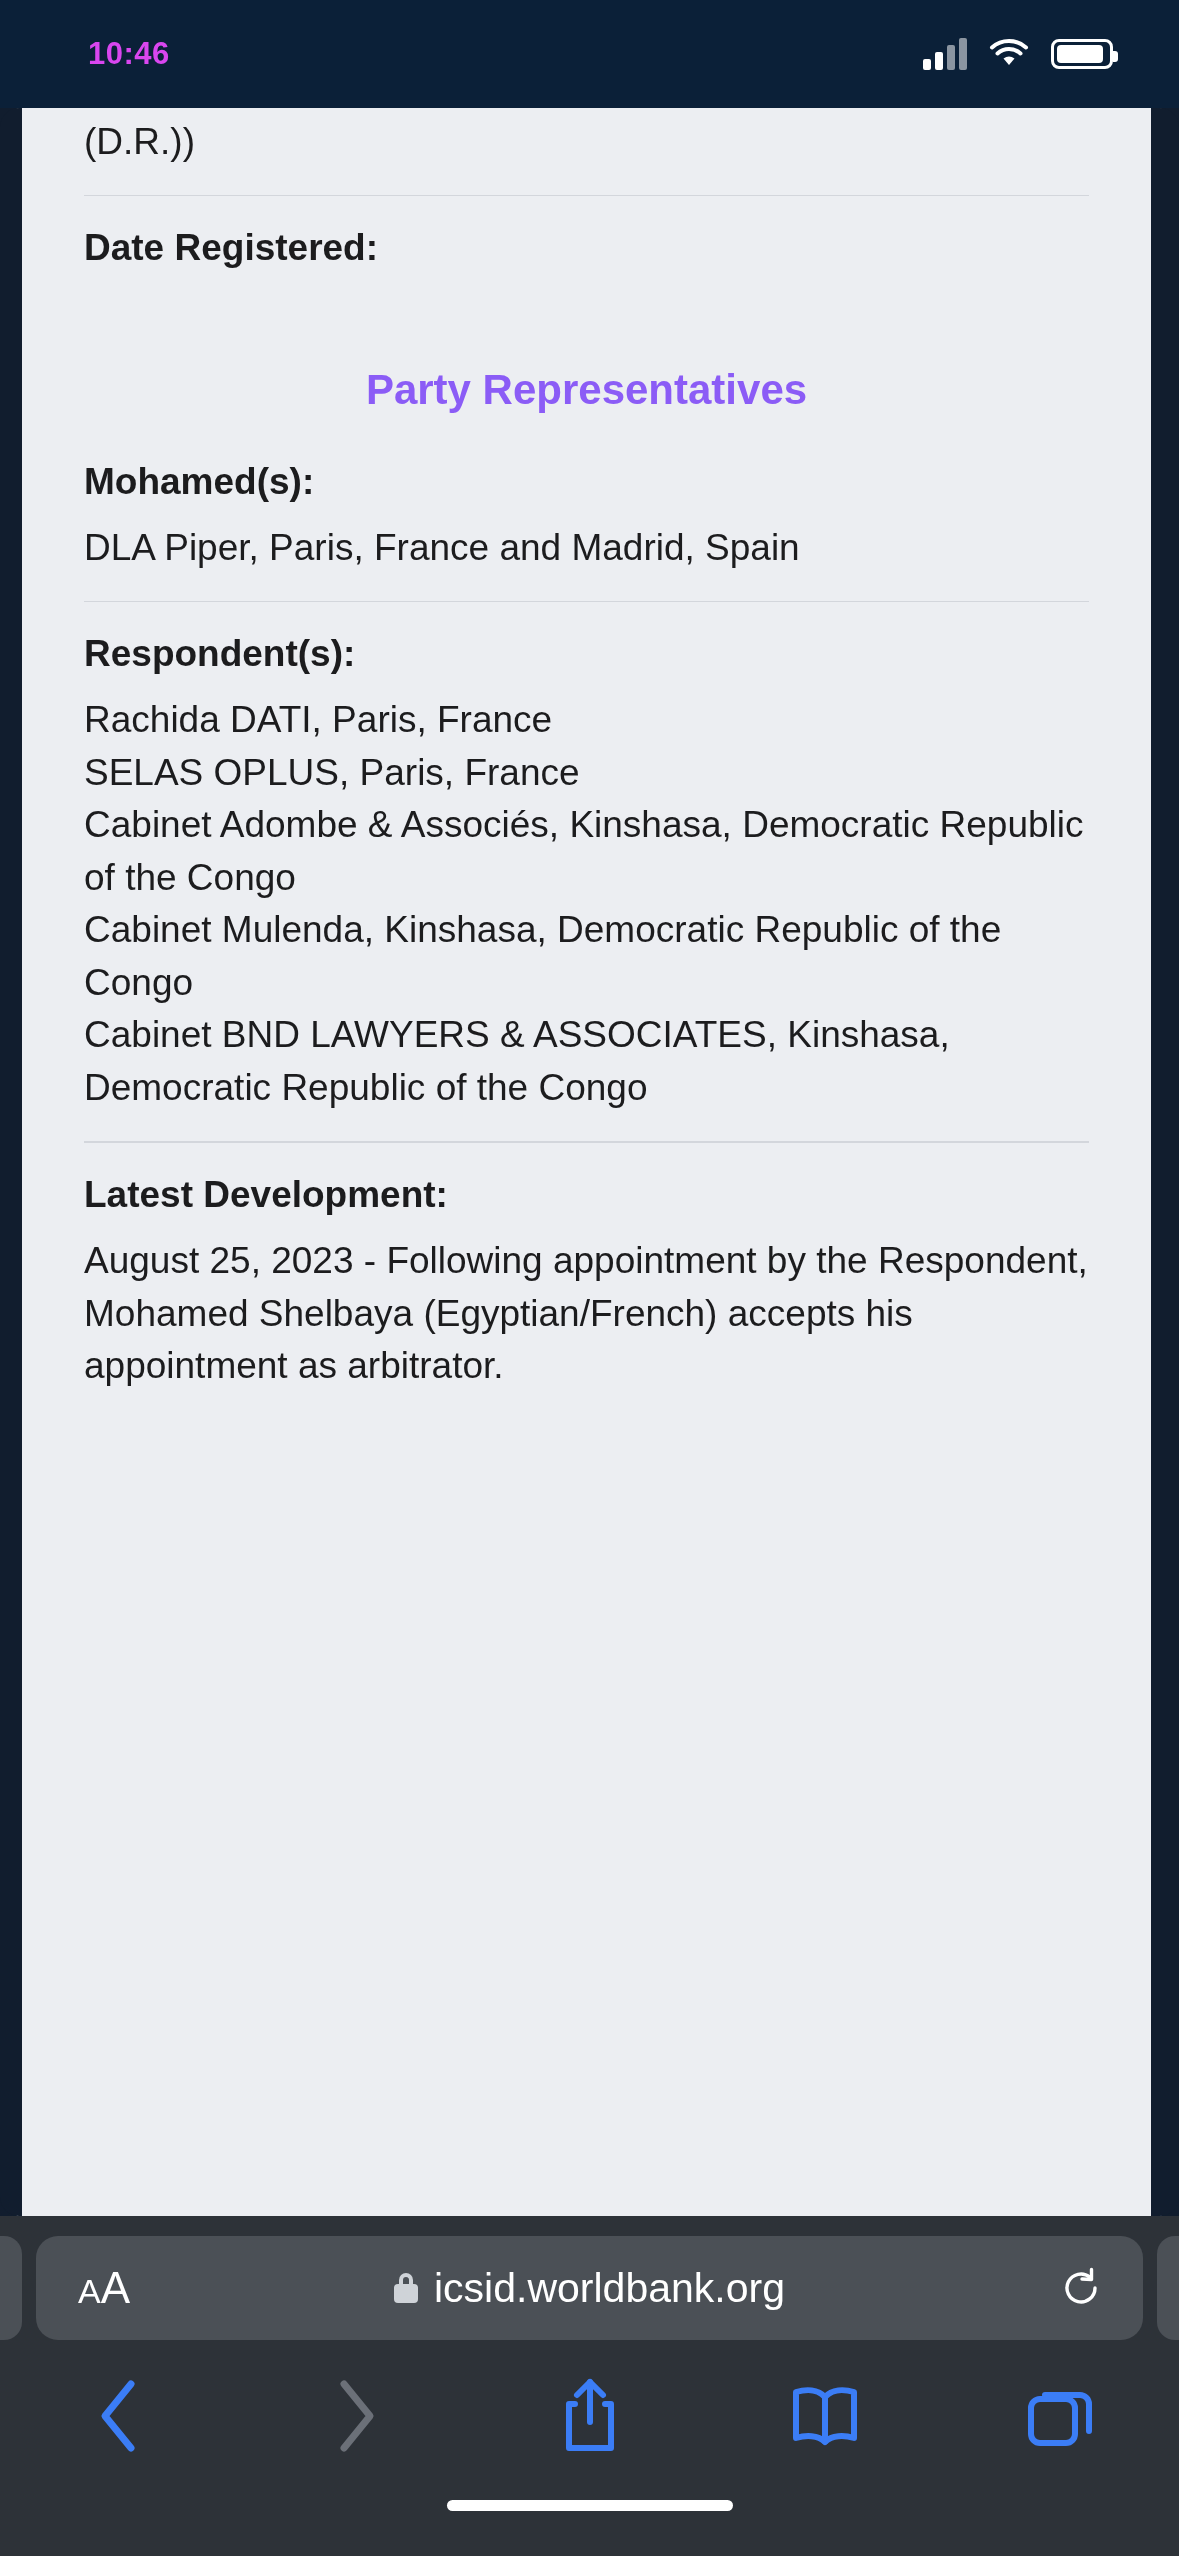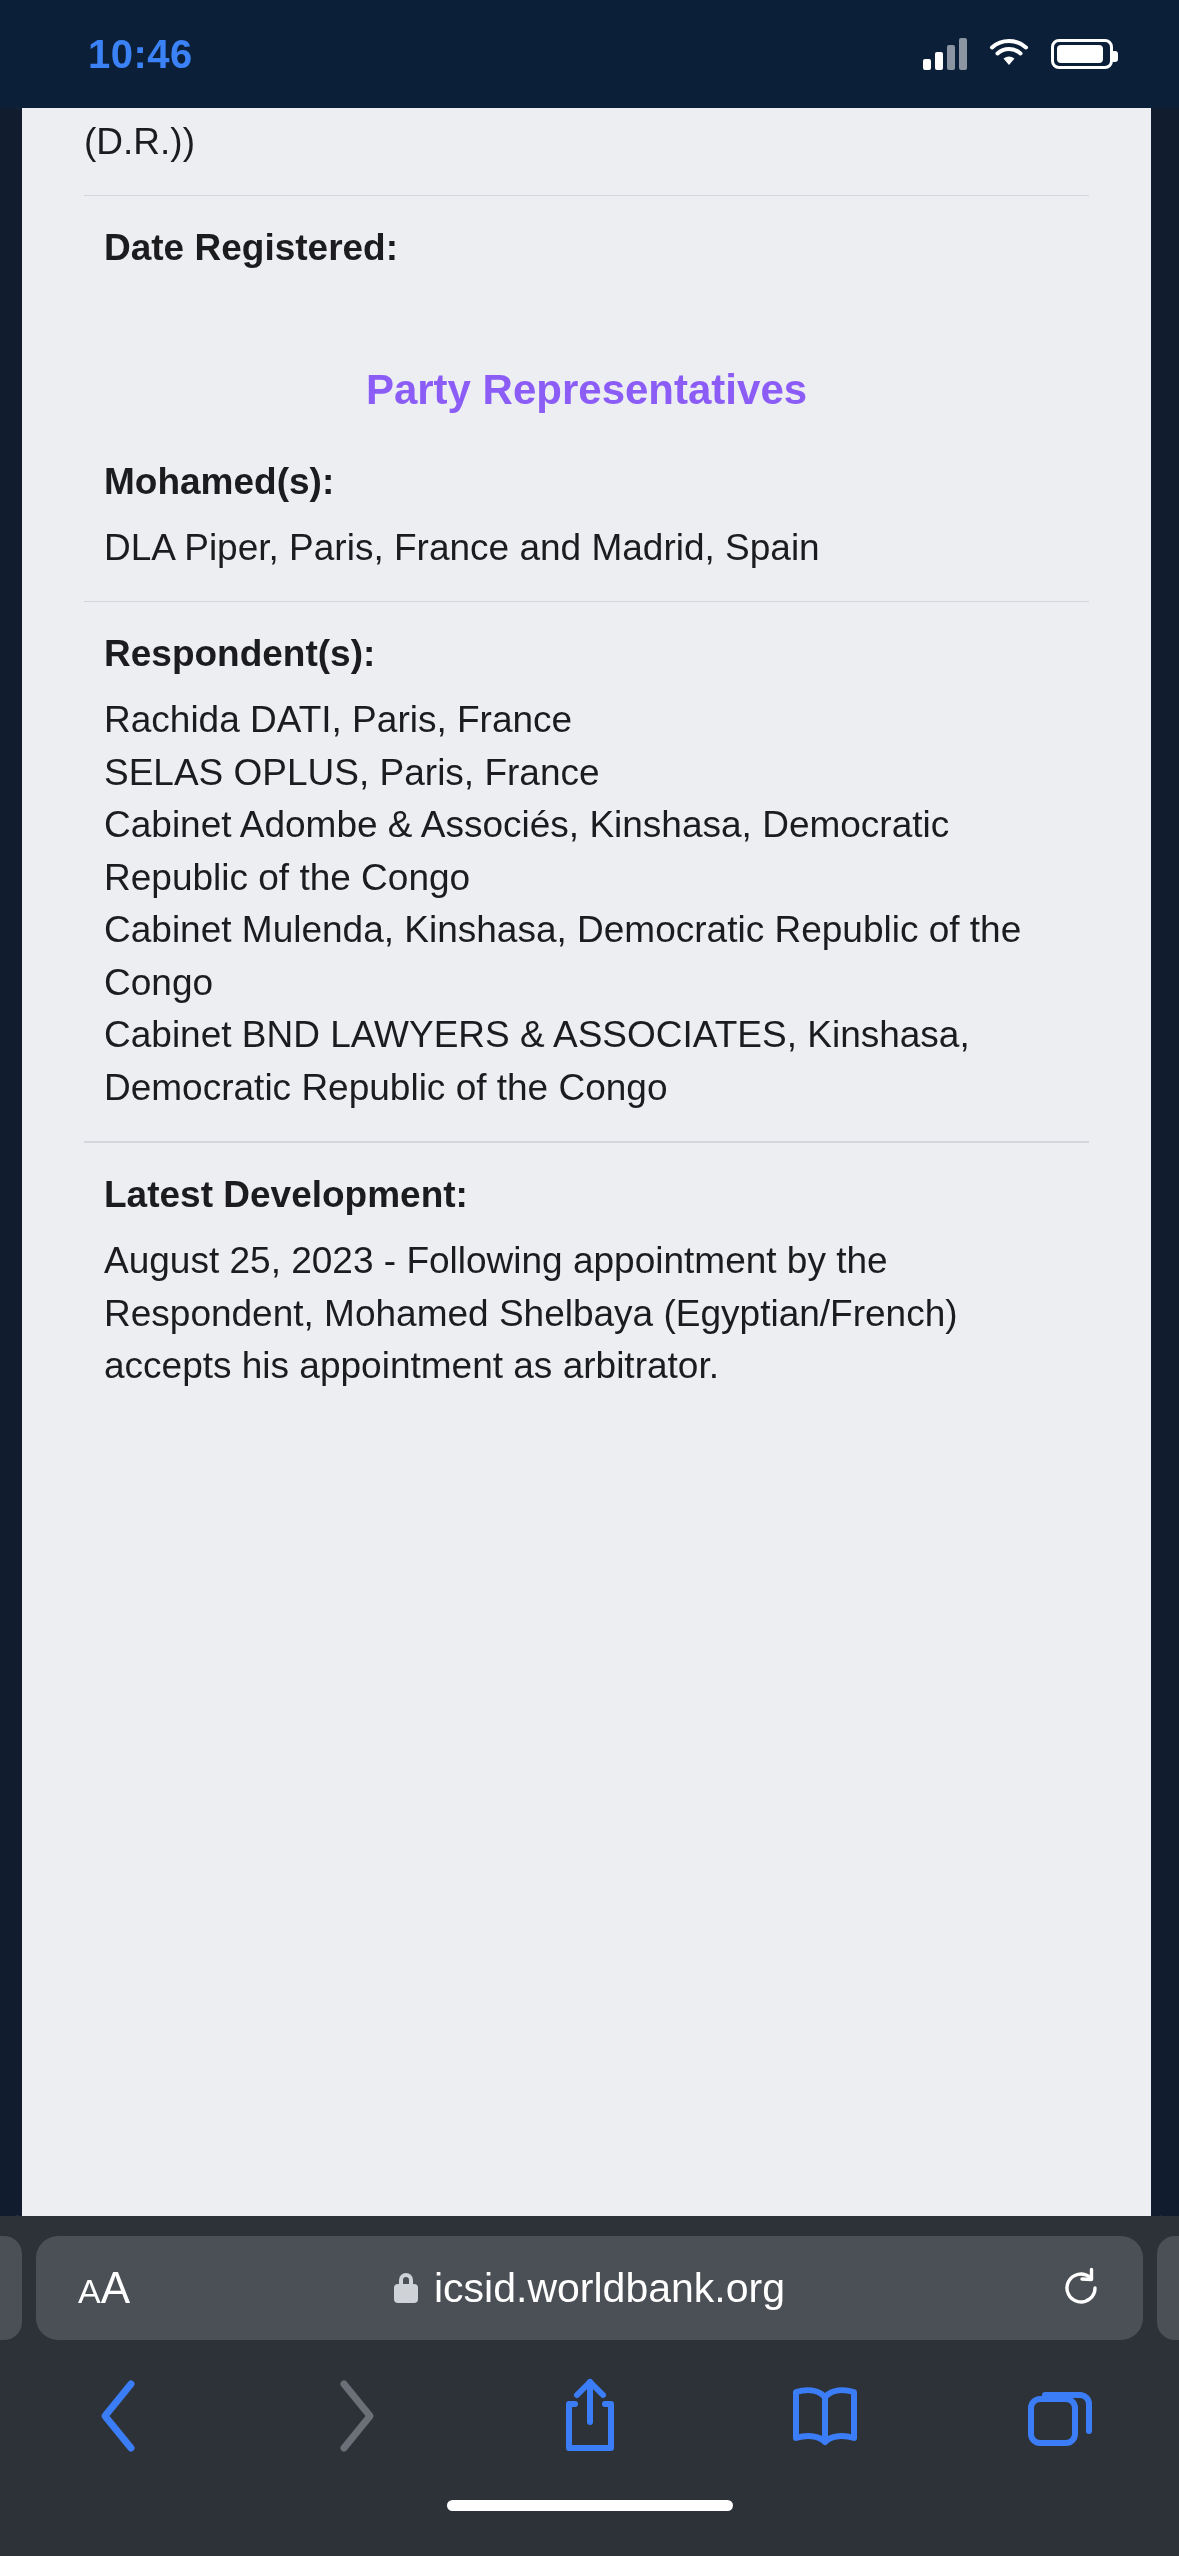--- a/index.html
+++ b/index.html
@@ -23,22 +23,22 @@
   .status-bar {
     height: 108px;
     background: #0b2038;
     display: flex;
     align-items: center;
     justify-content: space-between;
     padding: 0 66px 0 88px;
     flex: 0 0 auto;
   }
   .status-time {
-    color: #3b82f6;
-    font-size: 40px;
+    color: #d946ef;
+    font-size: 31px;
     font-weight: bold;
     letter-spacing: 0.5px;
   }
   .status-icons {
     display: flex;
     align-items: center;
     gap: 22px;
   }
   .signal {
     display: flex;
@@ -104,21 +104,20 @@
     padding-top: 8px;
     padding-bottom: 26px;
   }
   .sep {
     height: 1px;
     background: #d3d6dc;
     margin: 0 0 0 0;
   }
   .field {
     padding: 26px 0 26px 0;
-    margin-left: 20px;
   }
   .field .label {
     font-weight: bold;
     margin-bottom: 14px;
     font-size: 37px;
   }
   .field .value {
     font-size: 37px;
   }
   .field .value .line { display: block; }

